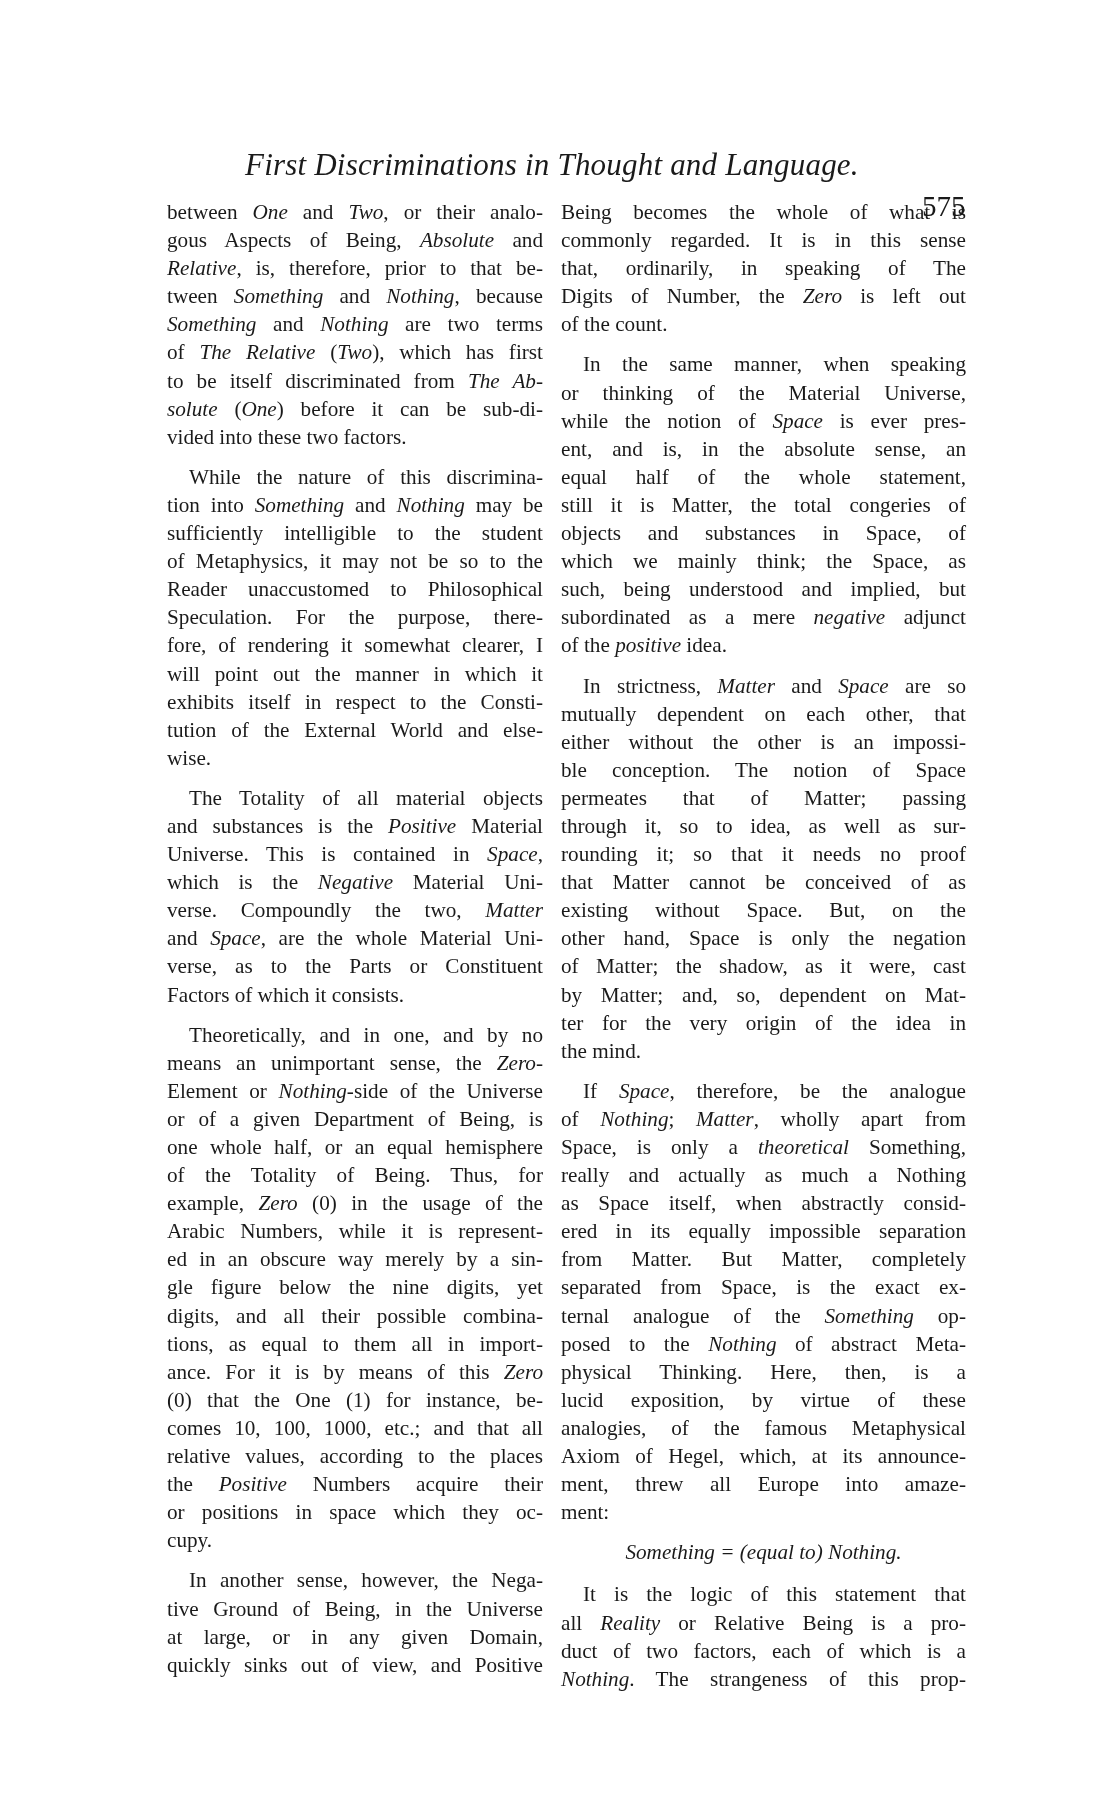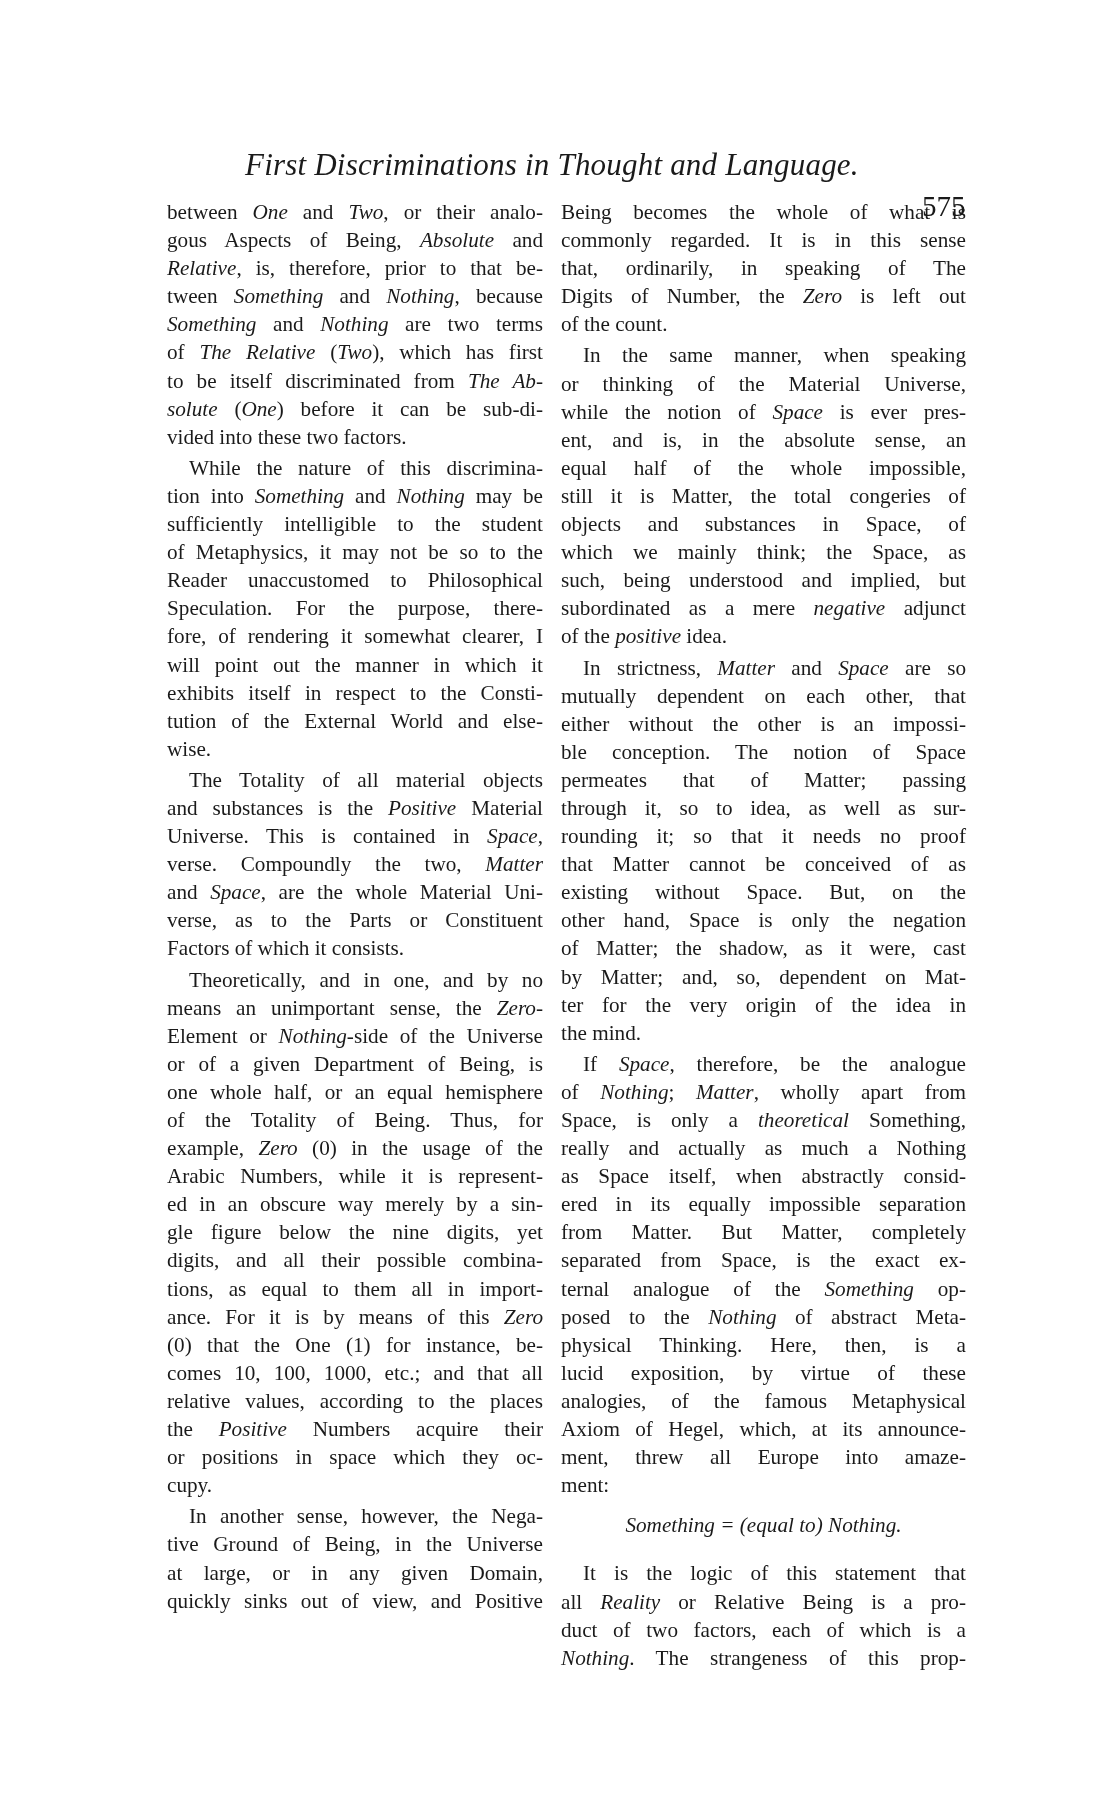--- a/index.html
+++ b/index.html
@@ -37,25 +37,25 @@
   .col.right { left: 561px; width: 405px; }
   .line {
     display: block;
     white-space: nowrap;
     text-align: justify;
     text-align-last: justify;
     height: 28.1px;
   }
   .line.last { text-align-last: left; }
   .line.indent { padding-left: 22px; }
-  .line.gap { margin-top: 3px; }
+  .line.gap { margin-top: 12px; }
   .line.formula {
     text-align: center; text-align-last: center;
     font-style: italic;
-    margin-top: 12px; margin-bottom: 20px;
+    margin-top: 12px; margin-bottom: 14px;
   }
   i { font-style: italic; }
 </style>
 </head>
 <body>
 
 <div class="page">
   <div class="running-head">First Discriminations in Thought and Language.</div>
   <div class="page-number">575</div>
 
@@ -76,20 +76,21 @@
       <span class="line">Reader unaccustomed to Philosophical</span>
       <span class="line">Speculation. For the purpose, there-</span>
       <span class="line">fore, of rendering it somewhat clearer, I</span>
       <span class="line">will point out the manner in which it</span>
       <span class="line">exhibits itself in respect to the Consti-</span>
       <span class="line">tution of the External World and else-</span>
       <span class="line last">wise.</span>
       <span class="line indent gap">The Totality of all material objects</span>
       <span class="line">and substances is the <i>Positive</i> Material</span>
       <span class="line">Universe. This is contained in <i>Space</i>,</span>
+      <span class="line">which is the <i>Negative</i> Material Uni-</span>
       <span class="line">verse. Compoundly the two, <i>Matter</i></span>
       <span class="line">and <i>Space</i>, are the whole Material Uni-</span>
       <span class="line">verse, as to the Parts or Constituent</span>
       <span class="line last">Factors of which it consists.</span>
       <span class="line indent gap">Theoretically, and in one, and by no</span>
       <span class="line">means an unimportant sense, the <i>Zero-</i></span>
       <span class="line">Element or <i>Nothing</i>-side of the Universe</span>
       <span class="line">or of a given Department of Being, is</span>
       <span class="line">one whole half, or an equal hemisphere</span>
       <span class="line">of the Totality of Being. Thus, for</span>
@@ -114,21 +115,21 @@
   <div class="col right">
       <span class="line">Being becomes the whole of what is</span>
       <span class="line">commonly regarded. It is in this sense</span>
       <span class="line">that, ordinarily, in speaking of The</span>
       <span class="line">Digits of Number, the <i>Zero</i> is left out</span>
       <span class="line last">of the count.</span>
       <span class="line indent gap">In the same manner, when speaking</span>
       <span class="line">or thinking of the Material Universe,</span>
       <span class="line">while the notion of <i>Space</i> is ever pres-</span>
       <span class="line">ent, and is, in the absolute sense, an</span>
-      <span class="line">equal half of the whole impossible,</span>
+      <span class="line">equal half of the whole statement,</span>
       <span class="line">still it is Matter, the total congeries of</span>
       <span class="line">objects and substances in Space, of</span>
       <span class="line">which we mainly think; the Space, as</span>
       <span class="line">such, being understood and implied, but</span>
       <span class="line">subordinated as a mere <i>negative</i> adjunct</span>
       <span class="line last">of the <i>positive</i> idea.</span>
       <span class="line indent gap">In strictness, <i>Matter</i> and <i>Space</i> are so</span>
       <span class="line">mutually dependent on each other, that</span>
       <span class="line">either without the other is an impossi-</span>
       <span class="line">ble conception. The notion of Space</span>

